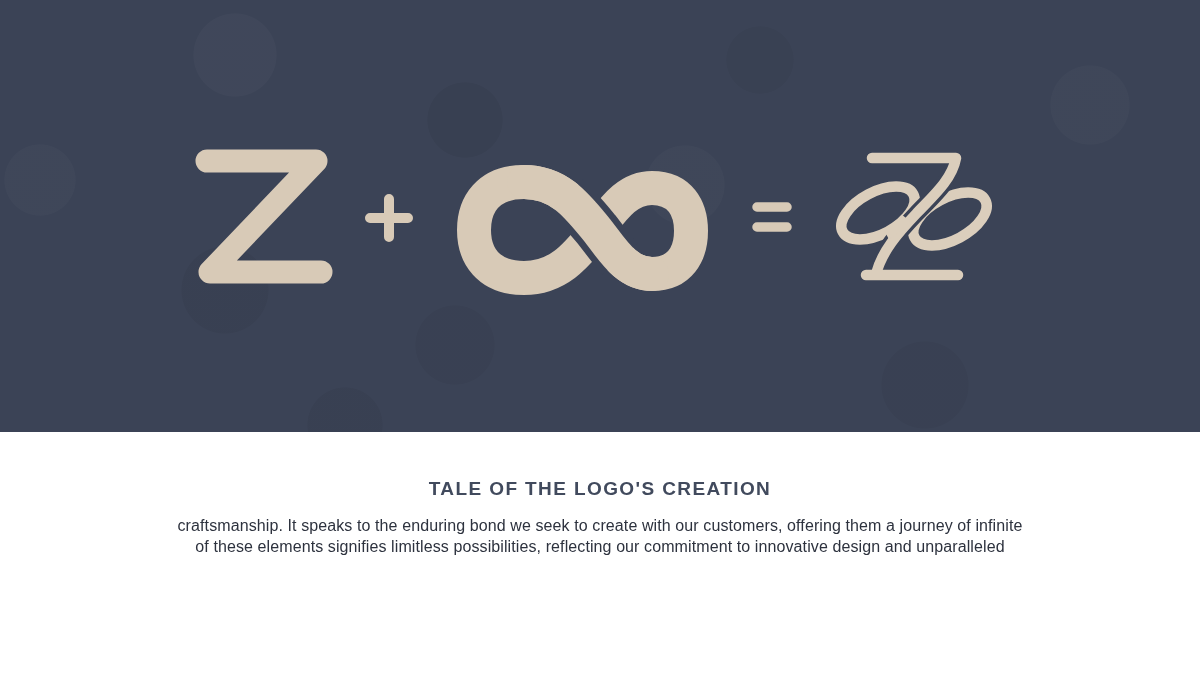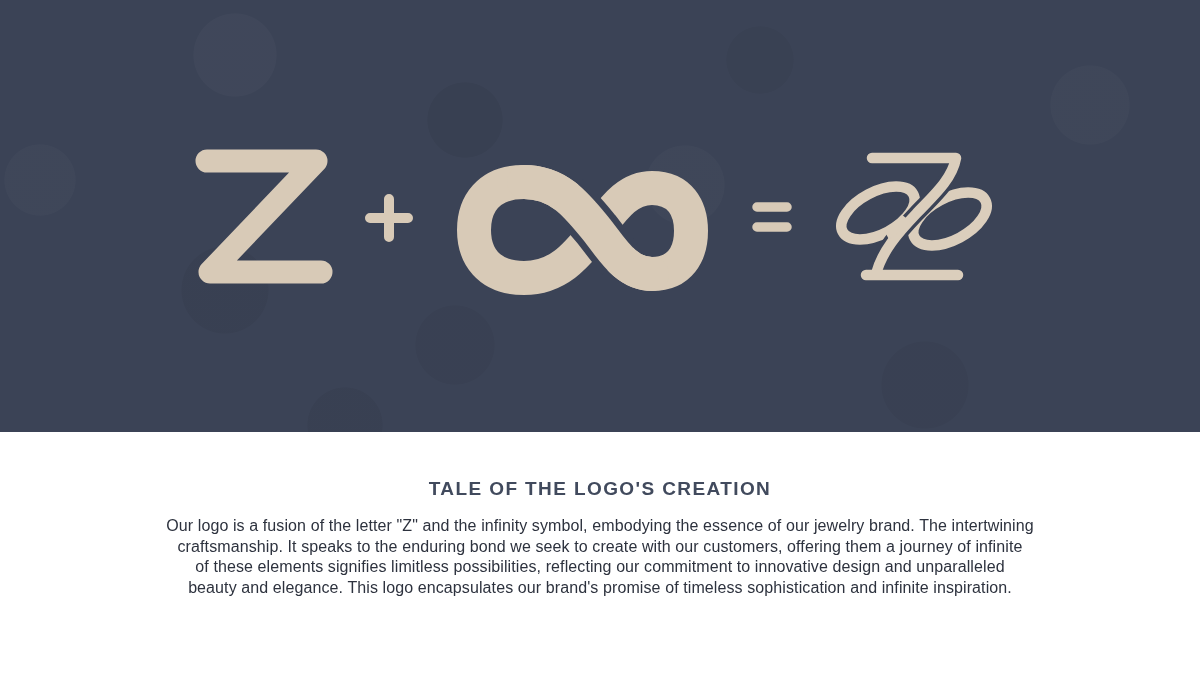--- a/index.html
+++ b/index.html
@@ -114,20 +114,18 @@
 
       <path d="M 38 142 H 130" fill="none" stroke="#dbcebc" stroke-width="10.5" stroke-linecap="round"></path>
 
       <path d="M 58 101 C 66 97 72 92 78 85" transform="rotate(-2 68 93)" fill="none" stroke="#dbcebc" stroke-width="10.5" stroke-linecap="butt"></path>
     </svg>
   </div>
 
   <div class="content">
     <h2>TALE OF THE LOGO'S CREATION</h2>
     <div class="paragraph">
-      <div class="line">Our logo is a fusion of the letter "Z" and the infinity symbol, embodying the essence of our jewelry brand. The intertwining</div>
       <div class="line">craftsmanship. It speaks to the enduring bond we seek to create with our customers, offering them a journey of infinite</div>
       <div class="line">of these elements signifies limitless possibilities, reflecting our commitment to innovative design and unparalleled</div>
-      <div class="line">beauty and elegance. This logo encapsulates our brand's promise of timeless sophistication and infinite inspiration.</div>
     </div>
   </div>
 
 </div>
 
 </body></html>

